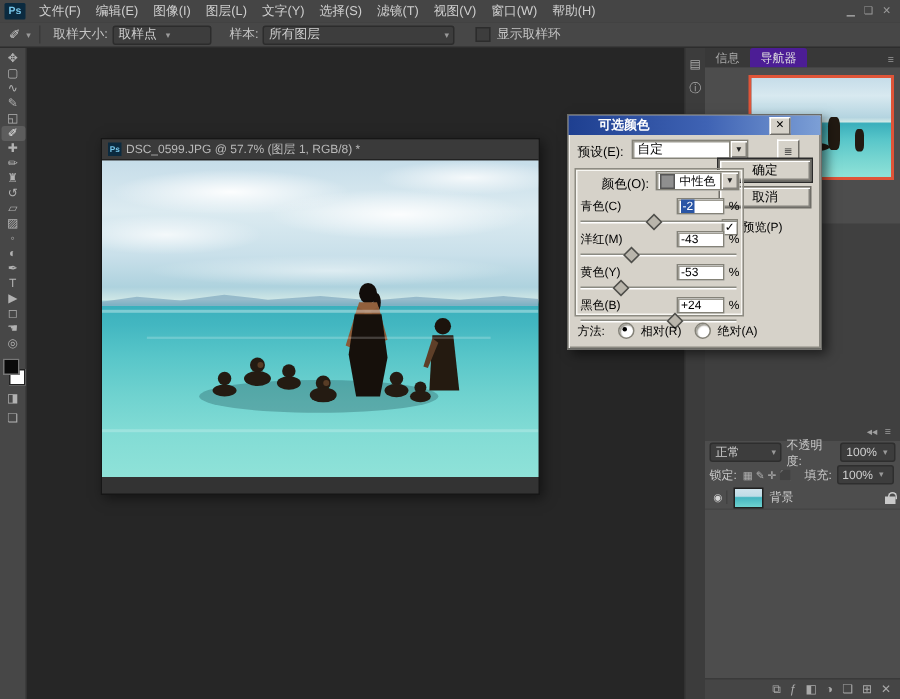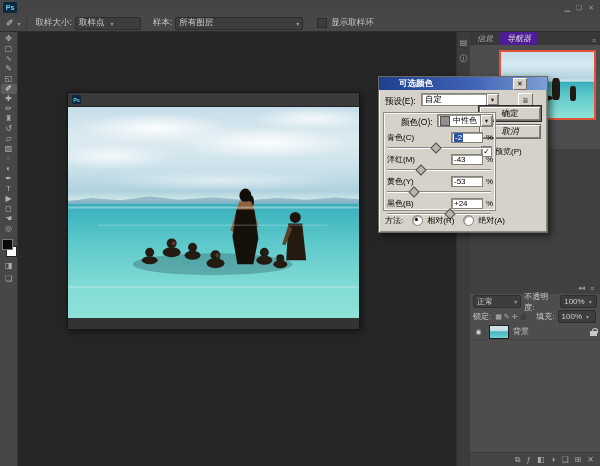--- a/index.html
+++ b/index.html
@@ -42,21 +42,21 @@
   #canvas{left:18px;top:32px;width:438px;height:434px;background:#262626;}
 
   
   #rstrip{left:456px;top:32px;width:14px;height:434px;background:#3c3c3c;border-left:1px solid #313131;
           display:flex;flex-direction:column;align-items:center;gap:6px;padding-top:6px;box-sizing:border-box;}
   #rstrip .sicon{color:#ababab;font-size:8px;}
 
   
   #rpanels{left:470px;top:32px;width:130px;height:434px;background:#404040;display:flex;flex-direction:column;}
   .tabbar{height:13px;background:#383838;display:flex;align-items:flex-end;font-size:8px;color:#a8a8a8;}
-  .tab{padding:1px 7px 1px;line-height:11px;font-style:italic;}
+  .tab{padding:1px 7px 1px;line-height:11px;}
   .tab.on{background:#4c1d95;color:#e0e0e0;border-radius:2px 2px 0 0;}
   .tab-menu{margin-left:auto;color:#9a9a9a;font-size:7px;padding:0 4px 1px;}
   #navigator .content{background:#4d4d4d;height:104px;position:relative;}
   #nav-thumb{position:absolute;right:4px;top:5px;width:97px;height:70px;border:2px solid #df5438;box-sizing:border-box;}
   .gap-panel{flex:1;background:#404040;}
   #dock-row{height:12px;display:flex;justify-content:flex-end;align-items:center;gap:5px;padding-right:6px;background:#404040;}
   #dock-row span{color:#9f9f9f;font-size:7px;}
 
   #layers{height:172px;display:flex;flex-direction:column;}
   #layers .content{background:#4d4d4d;flex:1;display:flex;flex-direction:column;font-size:8px;color:#c9c9c9;}
@@ -119,21 +119,21 @@
                 box-shadow:inset 1px 1px 0 #fff,inset -1px -1px 0 #84827c;display:flex;align-items:center;
                 justify-content:center;font-size:5.5px;color:#222;}
   .color-chip{width:8px;height:8px;background:#8f8f8f;border:1px solid #555;margin-left:2px;}
   #preset-opt{position:absolute;left:139px;top:3px;width:13px;height:13px;background:#d6d2c9;
               border:1px solid #fff;border-right-color:#6f6d67;border-bottom-color:#6f6d67;
               display:flex;align-items:center;justify-content:center;font-size:7px;color:#333;}
   .dbtn{position:absolute;left:100px;width:62px;height:15px;background:#d6d2c9;font-size:8.5px;
         display:flex;align-items:center;justify-content:center;
         border:1px solid #6f6d67;box-shadow:inset 1px 1px 0 #fff,inset -1px -1px 0 #84827c;box-sizing:border-box;}
   #btn-ok{top:16px;outline:1px solid #2b2b2b;}
-  #btn-cancel{top:34px;font-style:italic;}
+  #btn-cancel{top:34px;}
   #preview-row{position:absolute;left:102px;top:56px;display:flex;align-items:center;gap:3px;}
   .dcheck{width:9px;height:9px;background:#fff;border:1px solid #848278;box-shadow:inset 1px 1px 0 #9d9b92;
           display:flex;align-items:center;justify-content:center;font-size:8px;line-height:1;color:#000;}
   #groupbox{position:absolute;left:4px;top:22px;width:113px;height:99px;border:1px solid #8d8b82;
             box-shadow:inset 0 0 0 1px #f7f6f2;box-sizing:border-box;}
   #sc-sliders{position:absolute;left:8px;top:40px;width:106px;}
   .sc-row{display:flex;align-items:center;height:13px;margin-top:1px;}
   .sc-label{flex:1;font-size:8px;}
   .sc-val{width:32px;height:11px;background:#fff;border:1px solid #848278;box-shadow:inset 1px 1px 0 #9d9b92;
           font-size:8px;display:flex;align-items:center;padding:0 2px;box-sizing:border-box;}
@@ -153,20 +153,32 @@
   #nav-photo{width:100%;height:100%;position:relative;overflow:hidden;
     background:linear-gradient(180deg,#c6dde9 0%,#d8e9f0 18%,#b4d4e0 40%,#cfe7e6 44%,
                #3aafbc 46%,#58c6c9 62%,#74d4d0 80%,#8fe2d8 100%);}
   .nav-dot{position:absolute;background:#221a12;border-radius:50%;}
 </style>
 </head>
 <body>
 
 <div id="menubar" class="abs">
   <div class="ps-logo">Ps</div>
+  <div id="menu-items" style="display:flex;">
+      <span class="menu-item">文件(F)</span>
+      <span class="menu-item">编辑(E)</span>
+      <span class="menu-item">图像(I)</span>
+      <span class="menu-item">图层(L)</span>
+      <span class="menu-item">文字(Y)</span>
+      <span class="menu-item">选择(S)</span>
+      <span class="menu-item">滤镜(T)</span>
+      <span class="menu-item">视图(V)</span>
+      <span class="menu-item">窗口(W)</span>
+      <span class="menu-item">帮助(H)</span>
+    </div>
   <div id="win-controls">
     <span>▁</span>
     <span>❏</span>
     <span>✕</span>
   </div>
 </div>
 
 <div id="optionsbar" class="abs">
   <span class="ob-tool">✐</span>
   <span style="font-size:6px;color:#999;">▾</span>
@@ -216,20 +228,21 @@
       <div class="tool small">◨</div>
       <div class="tool small">❏</div>
     </div>
 </div>
 
 <div id="canvas" class="abs"></div>
 
 <div id="docwin" class="abs">
   <div id="doc-titlebar">
     <div class="doc-ico">Ps</div>
+    <span id="doc-title">DSC_0599.JPG @ 57.7% (图层 1, RGB/8) *</span>
   </div>
   <div id="photo">
     <div class="cloud" style="left:2%;top:3%;width:55%;height:14%;background:radial-gradient(ellipse,rgba(255,255,255,.95),rgba(255,255,255,0) 70%);"></div>
     <div class="cloud" style="left:38%;top:9%;width:60%;height:16%;background:radial-gradient(ellipse,rgba(255,255,255,.9),rgba(255,255,255,0) 70%);"></div>
     <div class="cloud" style="left:-8%;top:17%;width:45%;height:13%;background:radial-gradient(ellipse,rgba(255,255,255,.75),rgba(255,255,255,0) 70%);"></div>
     <div class="cloud" style="right:-5%;top:0%;width:42%;height:11%;background:radial-gradient(ellipse,rgba(255,255,255,.8),rgba(255,255,255,0) 70%);"></div>
     <div class="cloud" style="left:10%;top:30%;width:85%;height:10%;background:radial-gradient(ellipse,rgba(255,255,255,.5),rgba(255,255,255,0) 70%);"></div>
     <div id="mountains"></div>
     <svg id="people" viewBox="0 0 292 212" preserveAspectRatio="none">
       <ellipse cx="145" cy="158" rx="80" ry="11" fill="rgba(20,60,70,0.28)"></ellipse>

